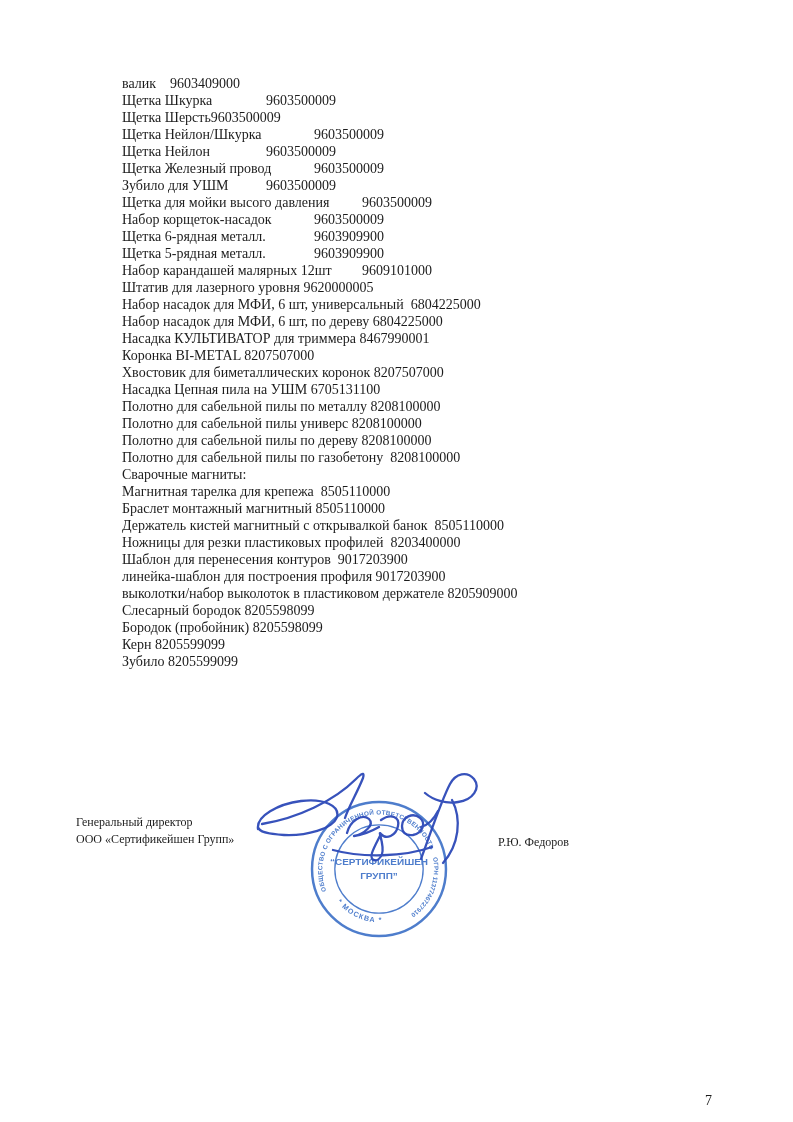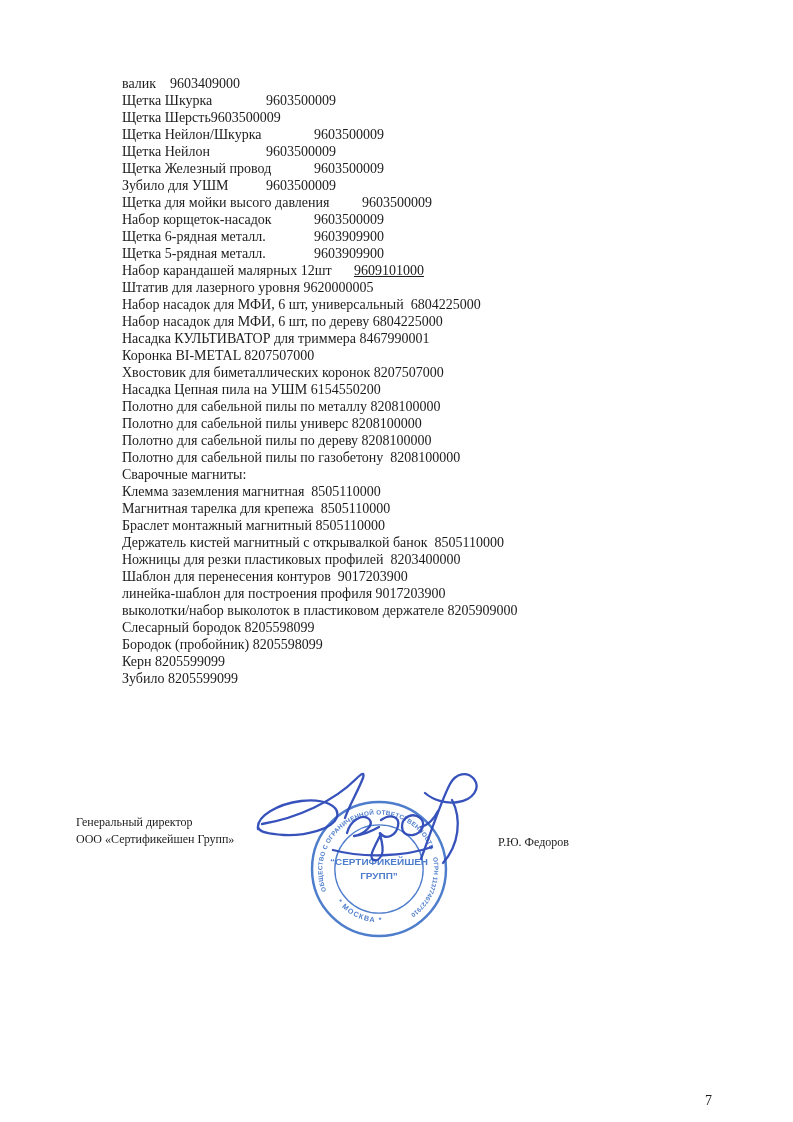--- a/index.html
+++ b/index.html
@@ -28,34 +28,33 @@
       <div class="doc-line"><span>Щетка Шкурка</span><span class="code-at" style="left: 144px;">9603500009</span></div>
       <div class="doc-line">Щетка Шерсть9603500009</div>
       <div class="doc-line"><span>Щетка Нейлон/Шкурка</span><span class="code-at" style="left: 192px;">9603500009</span></div>
       <div class="doc-line"><span>Щетка Нейлон</span><span class="code-at" style="left: 144px;">9603500009</span></div>
       <div class="doc-line"><span>Щетка Железный провод</span><span class="code-at" style="left: 192px;">9603500009</span></div>
       <div class="doc-line"><span>Зубило для УШМ</span><span class="code-at" style="left: 144px;">9603500009</span></div>
       <div class="doc-line"><span>Щетка для мойки высого давления</span><span class="code-at" style="left: 240px;">9603500009</span></div>
       <div class="doc-line"><span>Набор корщеток-насадок</span><span class="code-at" style="left: 192px;">9603500009</span></div>
       <div class="doc-line"><span>Щетка 6-рядная металл.</span><span class="code-at" style="left: 192px;">9603909900</span></div>
       <div class="doc-line"><span>Щетка 5-рядная металл.</span><span class="code-at" style="left: 192px;">9603909900</span></div>
-      <div class="doc-line"><span>Набор карандашей малярных 12шт</span><span class="code-at" style="left: 232px; text-decoration: underline;">9609101000</span></div>
+      <div class="doc-line"><span>Набор карандашей малярных 12шт</span><span class="code-at" style="left: 240px;">9609101000</span></div>
       <div class="doc-line">Штатив для лазерного уровня 9620000005</div>
       <div class="doc-line">Набор насадок для МФИ, 6 шт, универсальный  6804225000</div>
       <div class="doc-line">Набор насадок для МФИ, 6 шт, по дереву 6804225000</div>
       <div class="doc-line">Насадка КУЛЬТИВАТОР для триммера 8467990001</div>
       <div class="doc-line">Коронка BI-METAL 8207507000</div>
       <div class="doc-line">Хвостовик для биметаллических коронок 8207507000</div>
-      <div class="doc-line">Насадка Цепная пила на УШМ 6154550200</div>
+      <div class="doc-line">Насадка Цепная пила на УШМ 6705131100</div>
       <div class="doc-line">Полотно для сабельной пилы по металлу 8208100000</div>
       <div class="doc-line">Полотно для сабельной пилы универс 8208100000</div>
       <div class="doc-line">Полотно для сабельной пилы по дереву 8208100000</div>
       <div class="doc-line">Полотно для сабельной пилы по газобетону  8208100000</div>
       <div class="doc-line">Сварочные магниты:</div>
-      <div class="doc-line">Клемма заземления магнитная  8505110000</div>
       <div class="doc-line">Магнитная тарелка для крепежа  8505110000</div>
       <div class="doc-line">Браслет монтажный магнитный 8505110000</div>
       <div class="doc-line">Держатель кистей магнитный с открывалкой банок  8505110000</div>
       <div class="doc-line">Ножницы для резки пластиковых профилей  8203400000</div>
       <div class="doc-line">Шаблон для перенесения контуров  9017203900</div>
       <div class="doc-line">линейка-шаблон для построения профиля 9017203900</div>
       <div class="doc-line">выколотки/набор выколоток в пластиковом держателе 8205909000</div>
       <div class="doc-line">Слесарный бородок 8205598099</div>
       <div class="doc-line">Бородок (пробойник) 8205598099</div>
       <div class="doc-line">Керн 8205599099</div>

